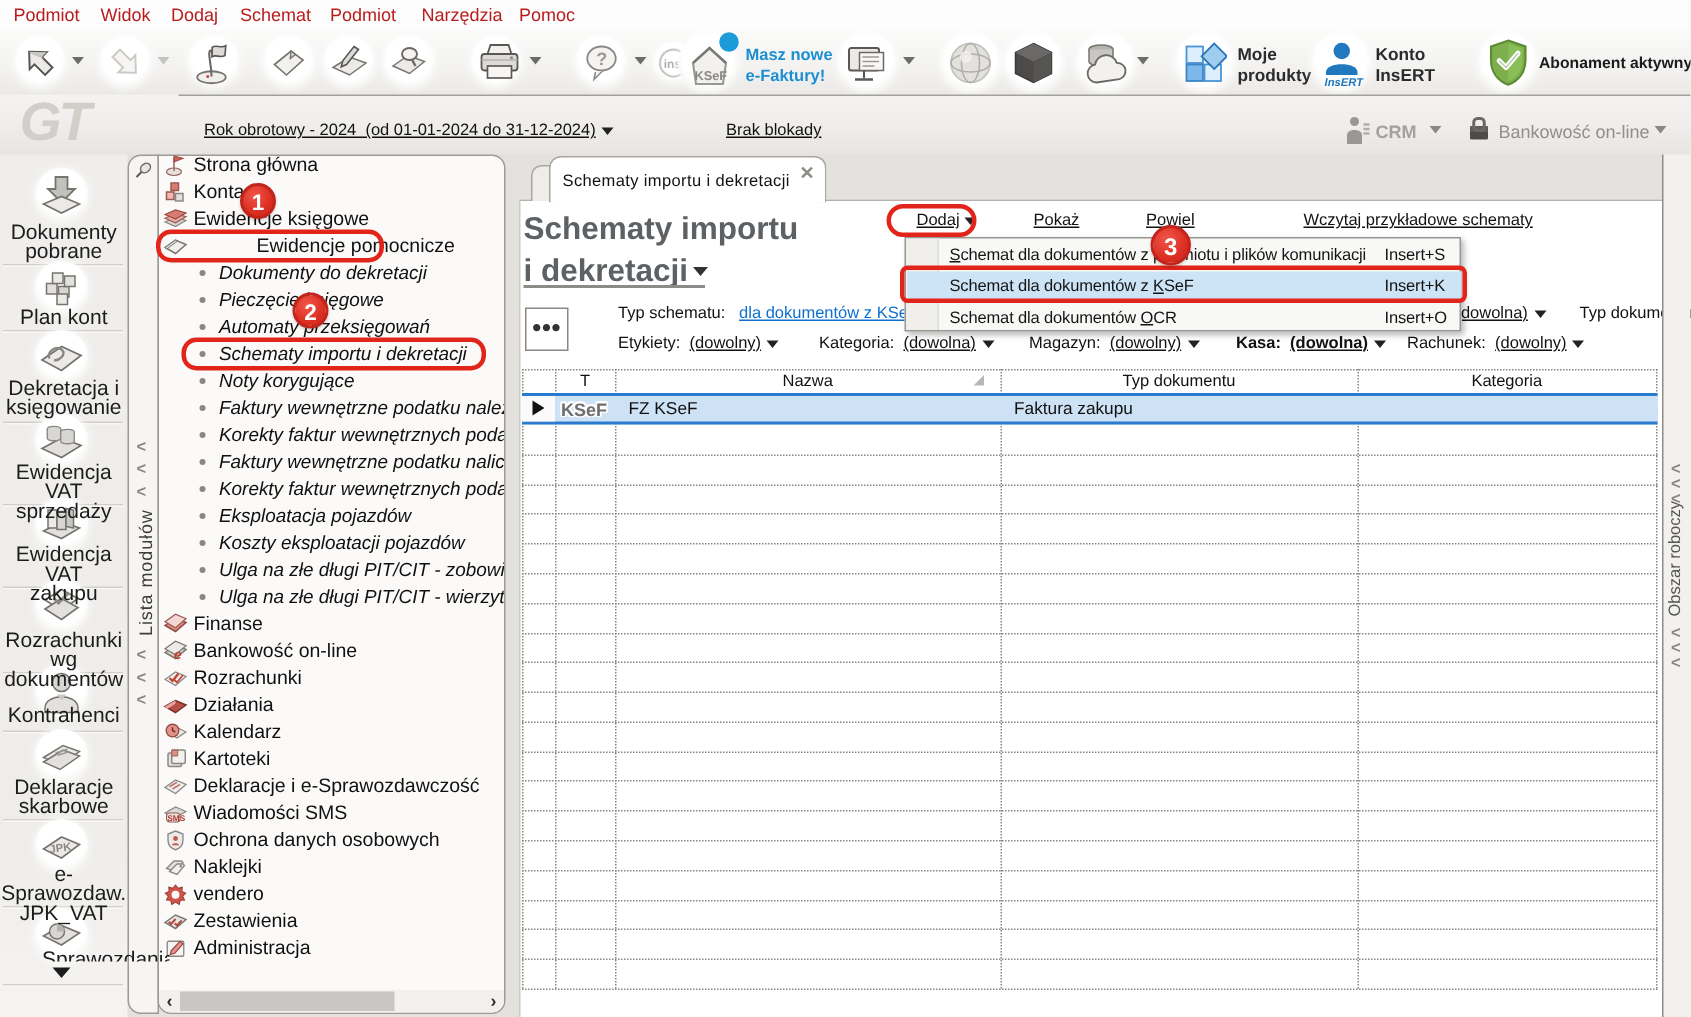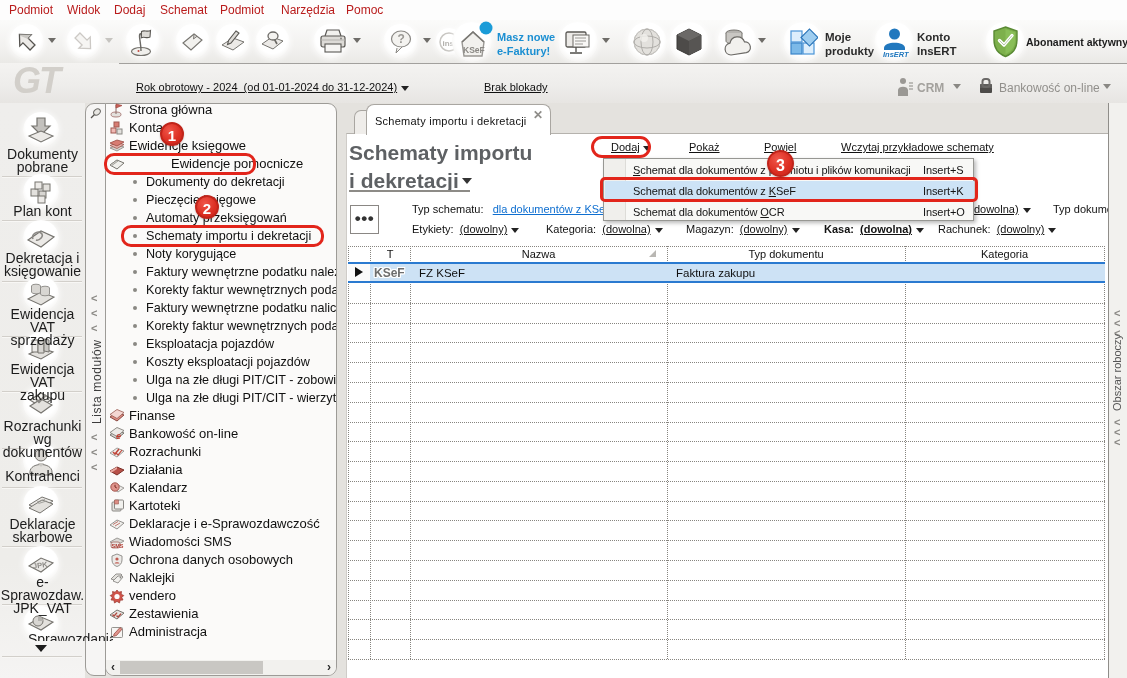--- a/index.html
+++ b/index.html
@@ -30,21 +30,21 @@
 .modlbl { position:absolute; width:85px; text-align:center; font-size:14px; color:#1c1c1c; line-height:13px; z-index:2; }
 .modsep { position:absolute; left:2px; width:80px; height:2px; border-top:1px solid #d2cfca; border-bottom:1px solid #f8f7f5; }
 
 #gutter { position:absolute; left:85px; top:103px; width:21px; height:573px; background:#f6f5f4; border:1px solid #9d9b97; border-radius:9px 0 0 9px; }
 .vtext { position:absolute; font-size:11px; color:#3c3c3c; white-space:nowrap; transform:rotate(-90deg); transform-origin:0 0; }
 .chev { position:absolute; font-size:11px; color:#8a8884; font-weight:bold; line-height:10px; }
 
 #tree { position:absolute; left:105px; top:103px; width:232px; height:573px; background:#fbfaf9; border:1px solid #9d9b97; border-radius:0 9px 9px 9px; }
 #treerows { position:absolute; left:106px; top:101px; width:230px; height:557px; overflow:hidden; }
 .trow { position:absolute; left:0; height:18px; line-height:18px; font-size:13px; color:#101010; white-space:nowrap; }
-.trow.sub { font-size:12.6px; }
+.trow.sub { font-size:12.6px;font-style:italic; }
 .bullet { position:absolute; width:4px; height:4px; border-radius:50%; background:#8a8884; }
 .ticon { position:absolute; width:16px; height:16px; }
 
 #tsb { position:absolute; left:106px; top:660px; width:230px; height:15px; background:#f2f1ee; border-radius:0 0 8px 8px; }
 #tsb .thumb { position:absolute; left:14px; top:1px; width:143px; height:13px; background:#c9c7c3; }
 .sbarrow { position:absolute; top:1px; font-size:12px; color:#2b2b2b; font-weight:bold; line-height:13px; }
 
 #main { position:absolute; left:346px; top:133px; width:762px; height:545px; background:#ffffff; border-top:1px solid #b5b2ad; border-left:1px solid #cfccc8; }
 #tabstub { position:absolute; left:354px; top:110px; width:13px; height:24px; background:#efedea; border:1px solid #a9a6a1; border-bottom:none; border-radius:7px 0 0 0; z-index:4; }
 #tab { position:absolute; left:366px; top:104px; width:185px; height:31px; background:#ffffff; border:1px solid #a9a6a1; border-bottom:none; border-radius:8px 8px 0 0; z-index:5; }
@@ -477,21 +477,21 @@
       <span class="x">✕</span>
     </div>
   <div id="main"></div>
   <h1 class="head">Schematy importu<br>i dekretacji</h1>
   <div id="headcaret"></div>
   <div id="headunderline"></div>
 
   <div class="t" style="left:600px; top:141px;"><span class="u">Dodaj</span><span class="caret" style="margin-left:3px"></span></div>
   <div class="t" style="left:678px; top:141px;"><span class="u">Pokaż</span></div>
   <div class="t" style="left:753px; top:141px;"><span class="u">Powiel</span></div>
-  <div class="t" style="left:830px; top:141px;"><span class="u">Wczytaj przykładowe schematy</span></div>
+  <div class="t" style="left:858px; top:141px;"><span class="u">Wczytaj przykładowe schematy</span></div>
   <div class="redbox" style="left:591px; top:136px; width:60px; height:22px; border-radius:11px;"></div>
 
   <div class="t" style="left:401px; top:203px;">Typ schematu:&nbsp;&nbsp; <span class="blink">dla dokumentów z KSeF</span><span class="caret" style="border-top-color:#0f6fd0"></span></div>
   <div class="t" style="left:903px; top:203px;">Kategoria:&nbsp; <span class="u">(dowolna)</span><span class="caret"></span></div>
   <div class="t" style="left:1042px; top:203px;">Typ dokumentu</div>
   <div class="t" style="left:401px; top:223px;">Etykiety:&nbsp; <span class="u">(dowolny)</span><span class="caret"></span></div>
   <div class="t" style="left:535px; top:223px;">Kategoria:&nbsp; <span class="u">(dowolna)</span><span class="caret"></span></div>
   <div class="t" style="left:675px; top:223px;">Magazyn:&nbsp; <span class="u">(dowolny)</span><span class="caret"></span></div>
   <div class="t" style="left:813px; top:223px;font-weight:bold;">Kasa:&nbsp; <span class="u">(dowolna)</span><span class="caret"></span></div>
   <div class="t" style="left:927px; top:223px;">Rachunek:&nbsp; <span class="u">(dowolny)</span><span class="caret"></span></div>

